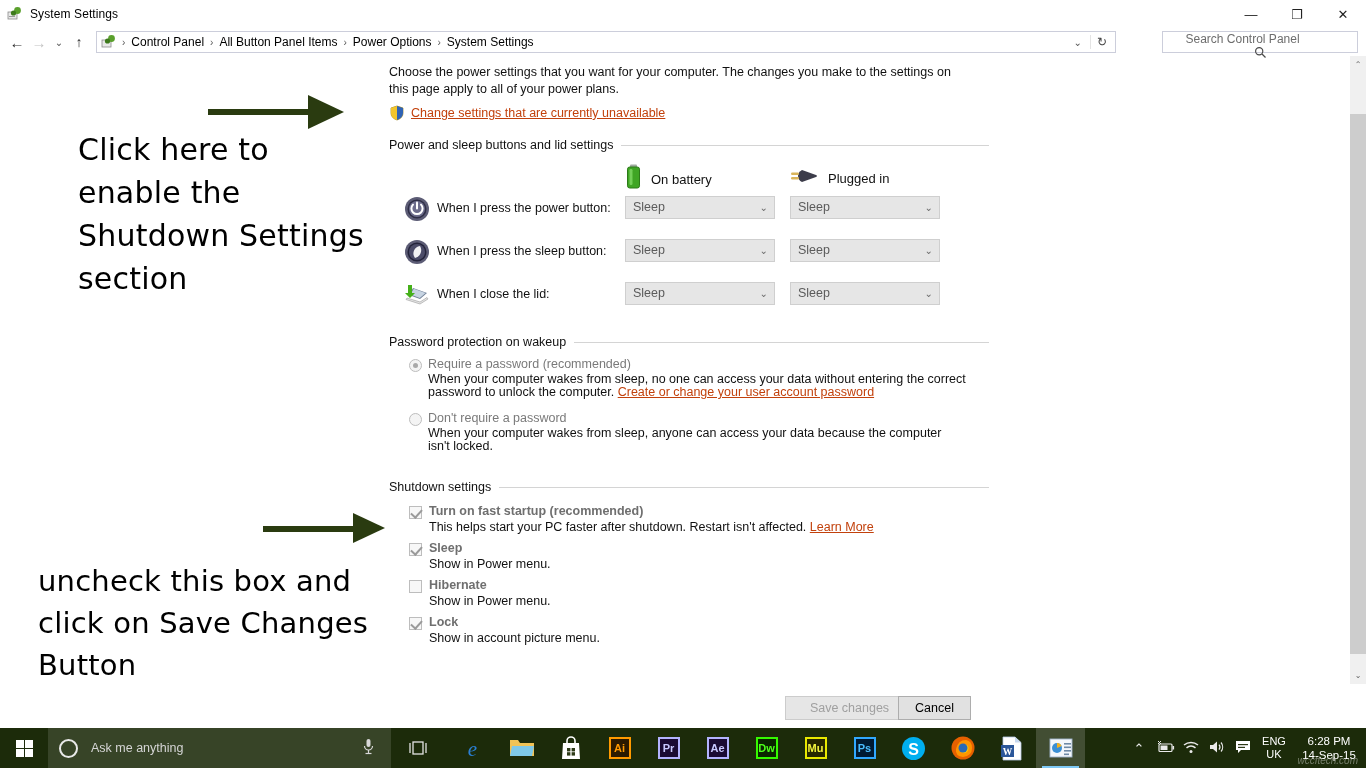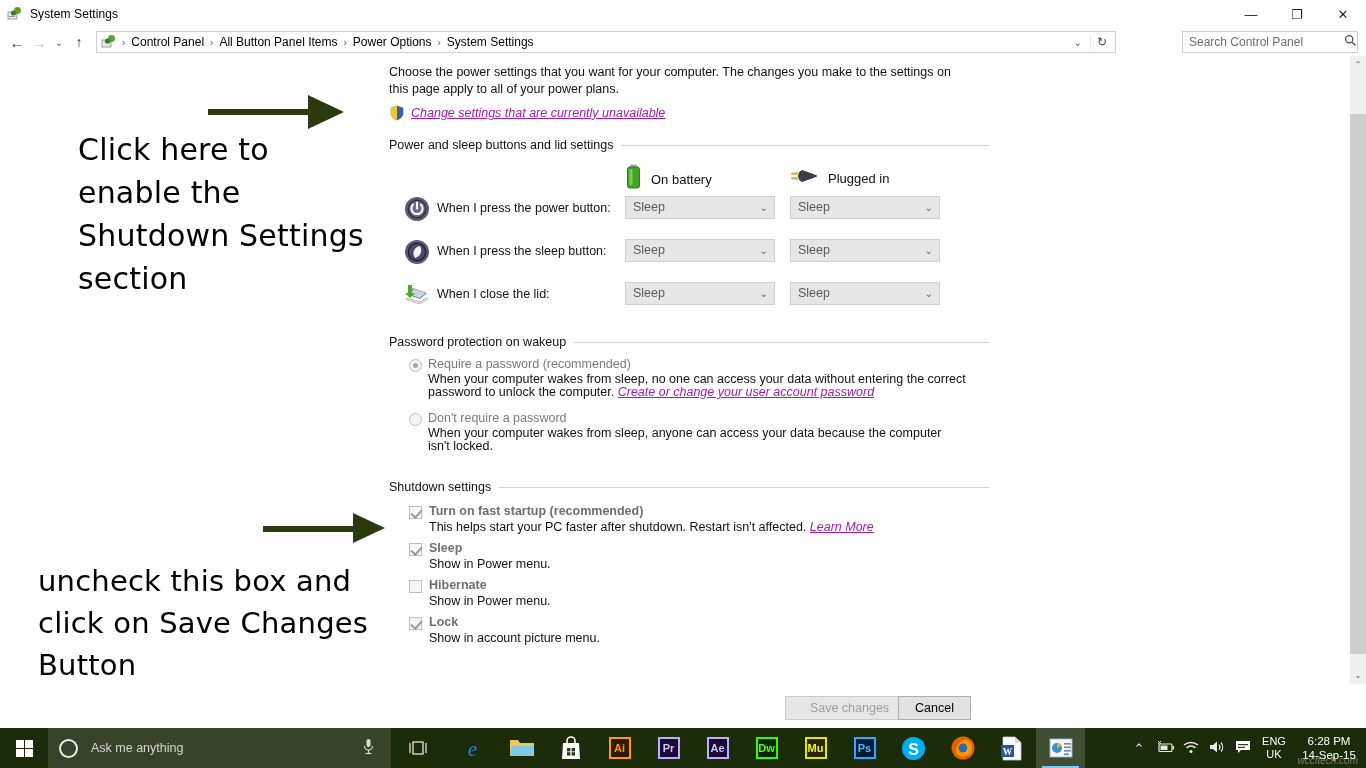--- a/index.html
+++ b/index.html
@@ -37,43 +37,43 @@
     background: #fff; display: flex; align-items: center; padding: 0 2px;
     position: relative;
   }
   .crumb-icon { width: 16px; height: 16px; margin: 0 3px 0 2px; position: relative; }
   .crumb { font-size: 12px; color: #000; padding: 2px 4px; white-space: nowrap; }
   .sep { font-size: 10px; color: #5a5a5a; padding: 0 2px; }
   .crumb-right { position: absolute; right: 2px; top: 0; height: 20px; display: flex; align-items: center; }
   .chev-dn { font-size: 10px; color: #555; padding: 0 8px; }
   .refresh { font-size: 12px; color: #444; padding: 0 6px; border-left: 1px solid #e4e4e4; }
   .searchbox {
-    position: absolute; right: 8px; top: 3px; width: 176px; height: 22px;
-    border: 1px solid #cccedb; background: #fff; display: flex; align-items: center;
+    position: absolute; right: 8px; top: 3px; width: 196px; height: 22px;
+    border: 1px solid #cccedb; background: #fff; display: flex; align-items: center; flex-direction: column;
   }
   .searchbox input {
     border: 0; outline: 0; flex: 1; font-size: 12px; color: #000;
     font-family: "Liberation Sans", sans-serif; padding-left: 6px; background: transparent;
   }
   .searchbox input::placeholder { color: #6d6d6d; }
   .search-ico { width: 22px; text-align: center; font-size: 12px; color: #444; }
 
   
   .content {
     position: absolute; left: 4px; top: 56px; width: 1074px; height: 628px;
     background: #fff; overflow: hidden;
   }
   .pane { position: absolute; left: 385px; top: 0px; width: 600px; }
   .clip-top { position:absolute; left:385px; top:0; width:600px; height:8px; overflow:hidden; }
   .clip-top .ghost { font-size:12px; color:#000; position:relative; top:-9px; }
 
   .desc { font-size: 12.5px; color: #111; line-height: 17px; width: 566px; margin-top: 8px; }
   .adminlink { display: flex; align-items: center; margin-top: 7px; }
   .shield { width: 16px; height: 16px; margin-right: 6px; position: relative; }
-  .link { font-size: 12.5px; color: #a21caf; text-decoration: underline; cursor: pointer; font-style: italic; }
+  .link { font-size: 12.5px; color: #c2410c; text-decoration: underline; cursor: pointer; }
 
   .grouphdr { display: flex; align-items: center; margin-top: 17px; }
   .grouphdr .lbl { font-size: 12.5px; color: #111; white-space: nowrap; }
   .grouphdr .rule { flex: 1; height: 1px; background: #d4d4d4; margin-left: 8px; }
 
   .colhdr { position: relative; height: 30px; margin-top: 10px; }
   .colhdr .cell { position: absolute; display: flex; align-items: center; }
   .colhdr .cell .cap { font-size: 13px; color: #111; margin-left: 9px; }
 
   .row { position: relative; height: 43px; }

